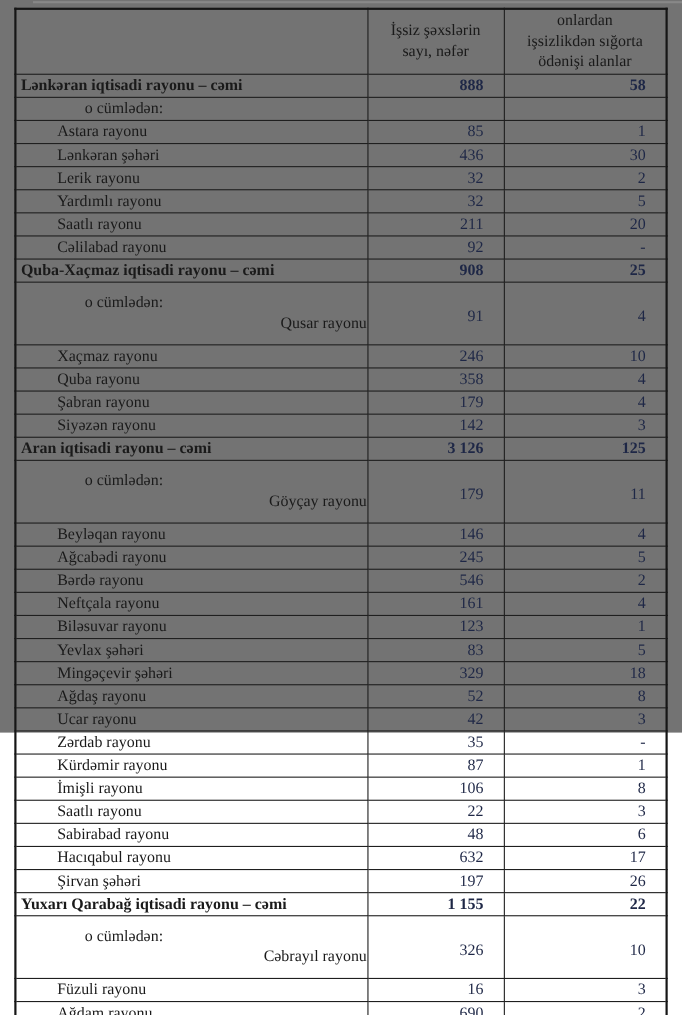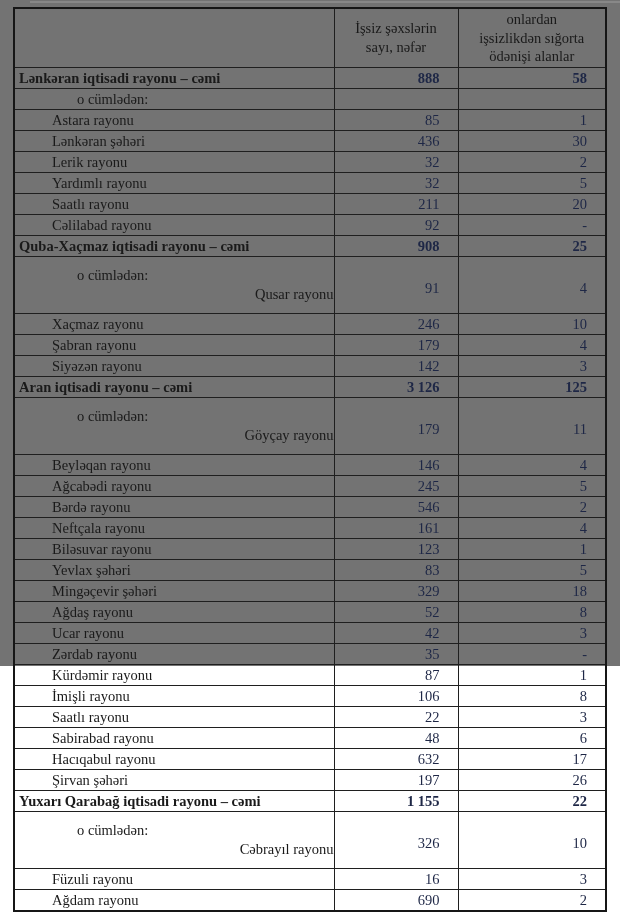--- a/index.html
+++ b/index.html
@@ -136,20 +136,25 @@
           </td>
           <td class="c-num">91</td>
           <td class="c-num">4</td>
         </tr>
         <tr class="district">
           <td class="c-label">Xaçmaz rayonu</td>
           <td class="c-num">246</td>
           <td class="c-num">10</td>
         </tr>
         <tr class="district">
+          <td class="c-label">Quba rayonu</td>
+          <td class="c-num">358</td>
+          <td class="c-num">4</td>
+        </tr>
+        <tr class="district">
           <td class="c-label">Şabran rayonu</td>
           <td class="c-num">179</td>
           <td class="c-num">4</td>
         </tr>
         <tr class="district">
           <td class="c-label">Siyəzən rayonu</td>
           <td class="c-num">142</td>
           <td class="c-num">3</td>
         </tr>
         <tr class="total">

